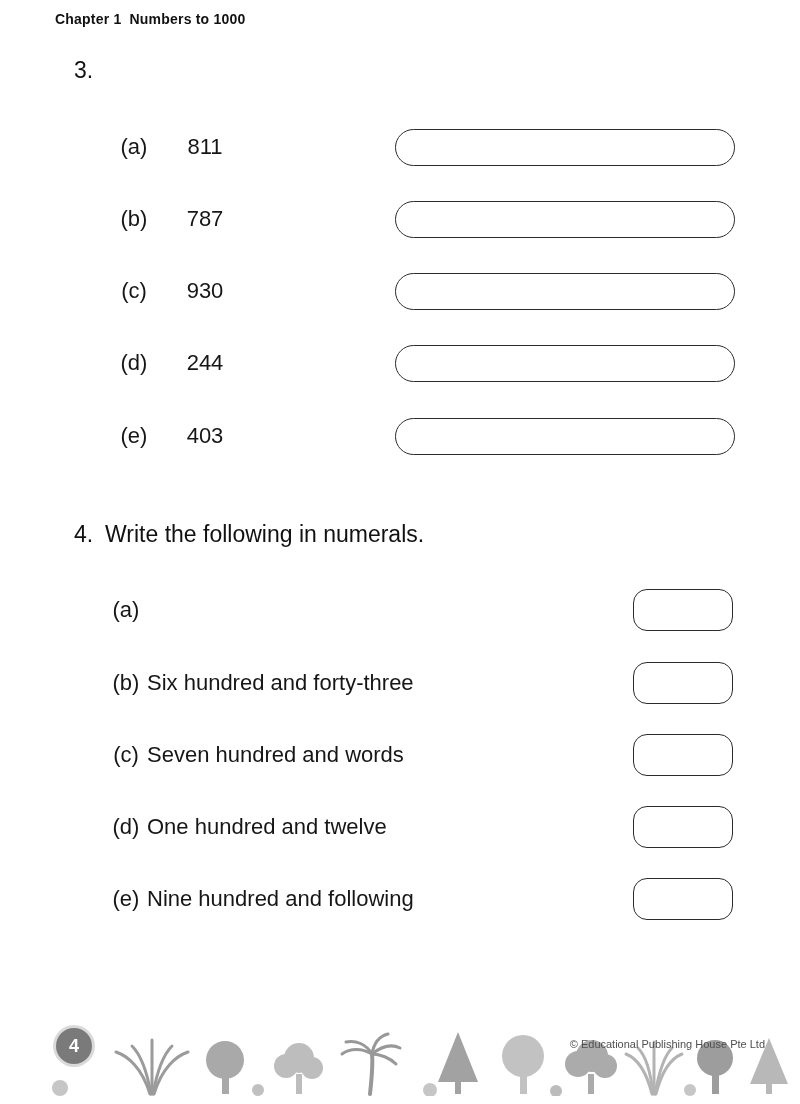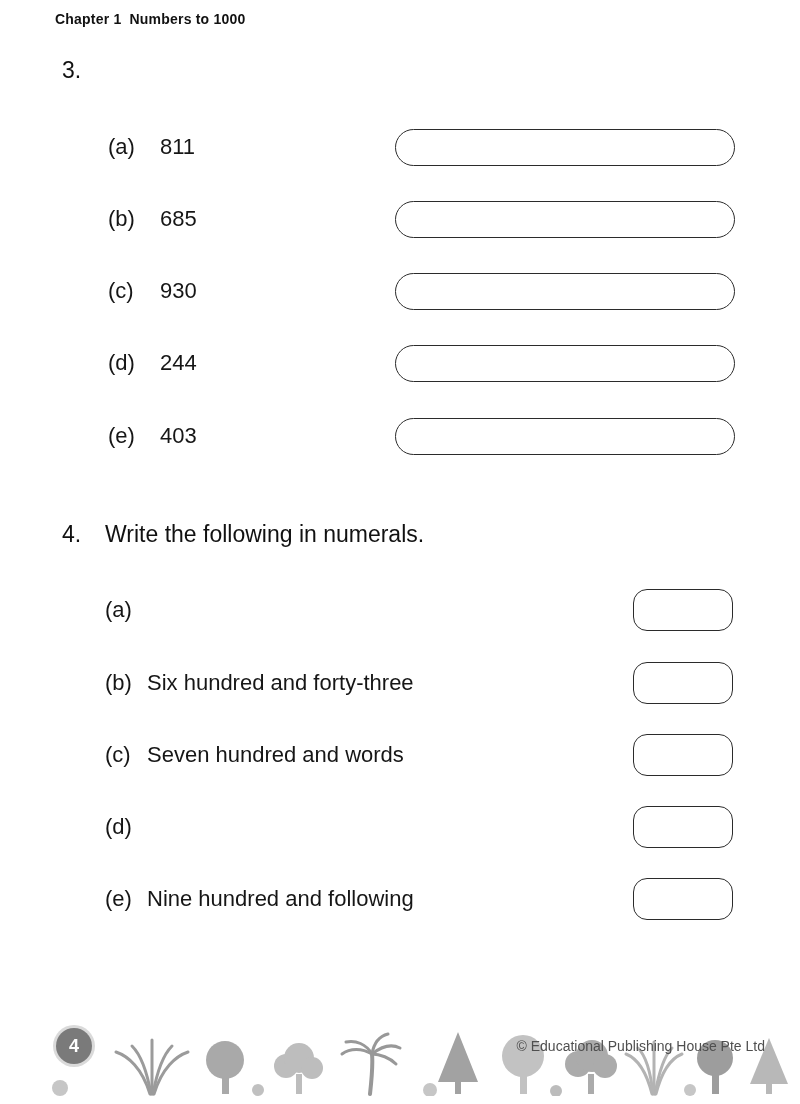--- a/index.html
+++ b/index.html
@@ -5,20 +5,21 @@
   * { box-sizing: border-box; margin: 0; padding: 0; }
   html, body { background: #ffffff; }
   .page {
     position: relative;
     width: 800px;
     height: 1104px;
     background: #ffffff;
     font-family: "Liberation Sans", sans-serif;
     color: #161616;
     overflow: hidden;
+    text-align: center;
   }
   .chapter-header {
     position: absolute;
     left: 55px;
     top: 11px;
     font-size: 14px;
     font-weight: 700;
     letter-spacing: 0.2px;
     white-space: pre;
     color: #111;
@@ -93,21 +94,21 @@
     display: flex;
     align-items: center;
     justify-content: center;
     z-index: 2;
     box-shadow: 0 0 0 3px rgba(150,150,150,0.35);
   }
   .copyright {
     position: absolute;
     right: 35px;
     top: 1038px;
-    font-size: 14px;
+    font-size: 11px;
     color: #4f4f4f;
     z-index: 2;
   }
 </style>
 </head>
 <body>
 
 <div class="page">
 
   <div class="chapter-header">Chapter 1  Numbers to 1000</div>
@@ -116,21 +117,21 @@
     <span class="q-num">3.</span>
   </div>
 
   <div class="row3" style="top:123px">
     <span class="item-label">(a)</span>
     <span class="item-value">811</span>
     <span class="answer-long"></span>
   </div>
   <div class="row3" style="top:195px">
     <span class="item-label">(b)</span>
-    <span class="item-value">685</span>
+    <span class="item-value">787</span>
     <span class="answer-long"></span>
   </div>
   <div class="row3" style="top:267px">
     <span class="item-label">(c)</span>
     <span class="item-value">930</span>
     <span class="answer-long"></span>
   </div>
   <div class="row3" style="top:339px">
     <span class="item-label">(d)</span>
     <span class="item-value">244</span>
@@ -156,20 +157,21 @@
     <span class="item-text">Six hundred and forty-three</span>
     <span class="answer-short"></span>
   </div>
   <div class="row4" style="top:731px">
     <span class="item-label">(c)</span>
     <span class="item-text">Seven hundred and words</span>
     <span class="answer-short"></span>
   </div>
   <div class="row4" style="top:803px">
     <span class="item-label">(d)</span>
+    <span class="item-text">One hundred and twelve</span>
     <span class="answer-short"></span>
   </div>
   <div class="row4" style="top:875px">
     <span class="item-label">(e)</span>
     <span class="item-text">Nine hundred and following</span>
     <span class="answer-short"></span>
   </div>
 
   <svg class="footer-art" width="800" height="80" viewBox="0 0 800 80" aria-hidden="true">
 

